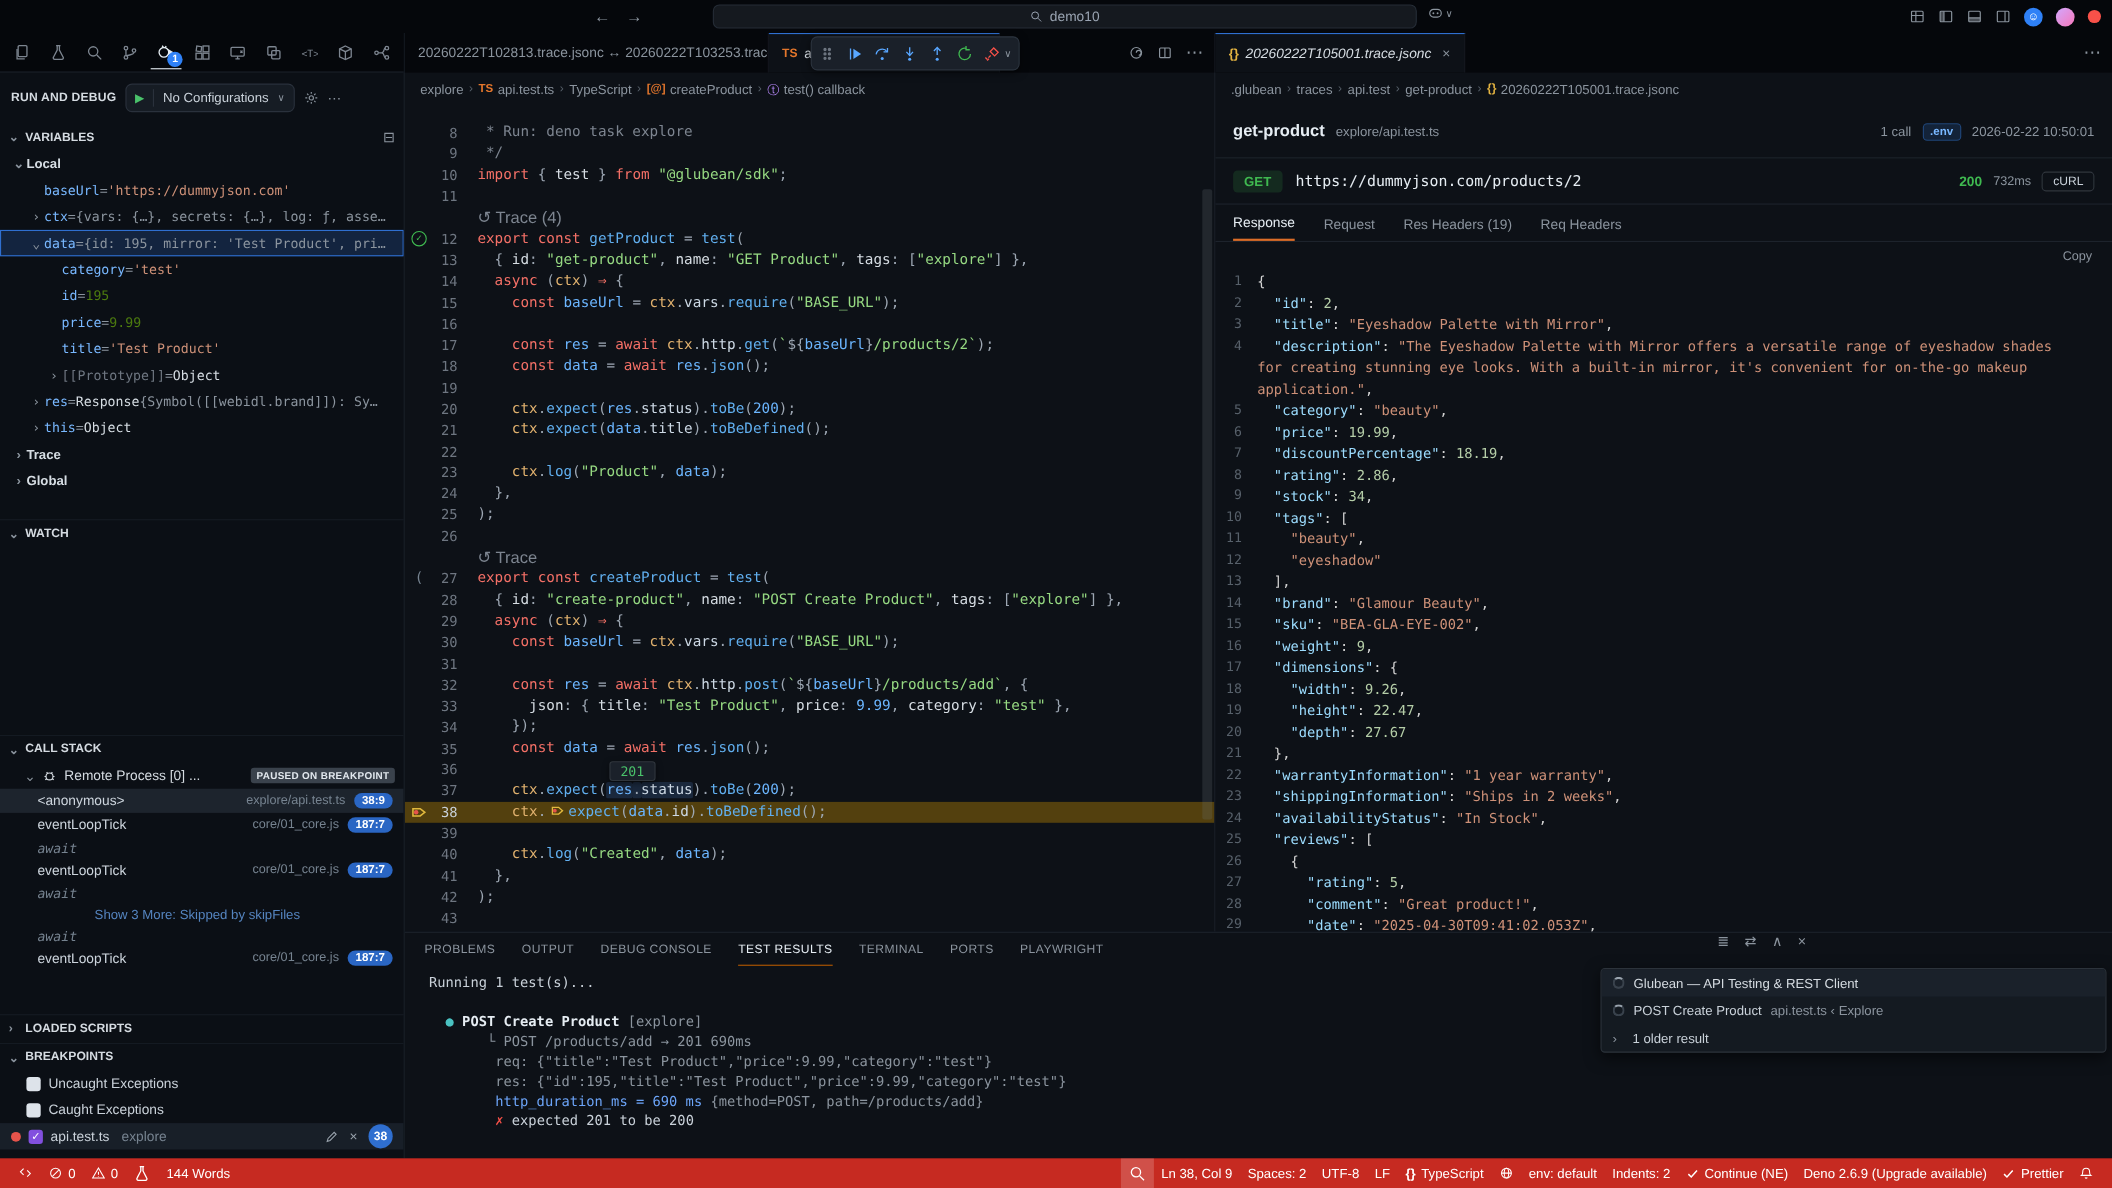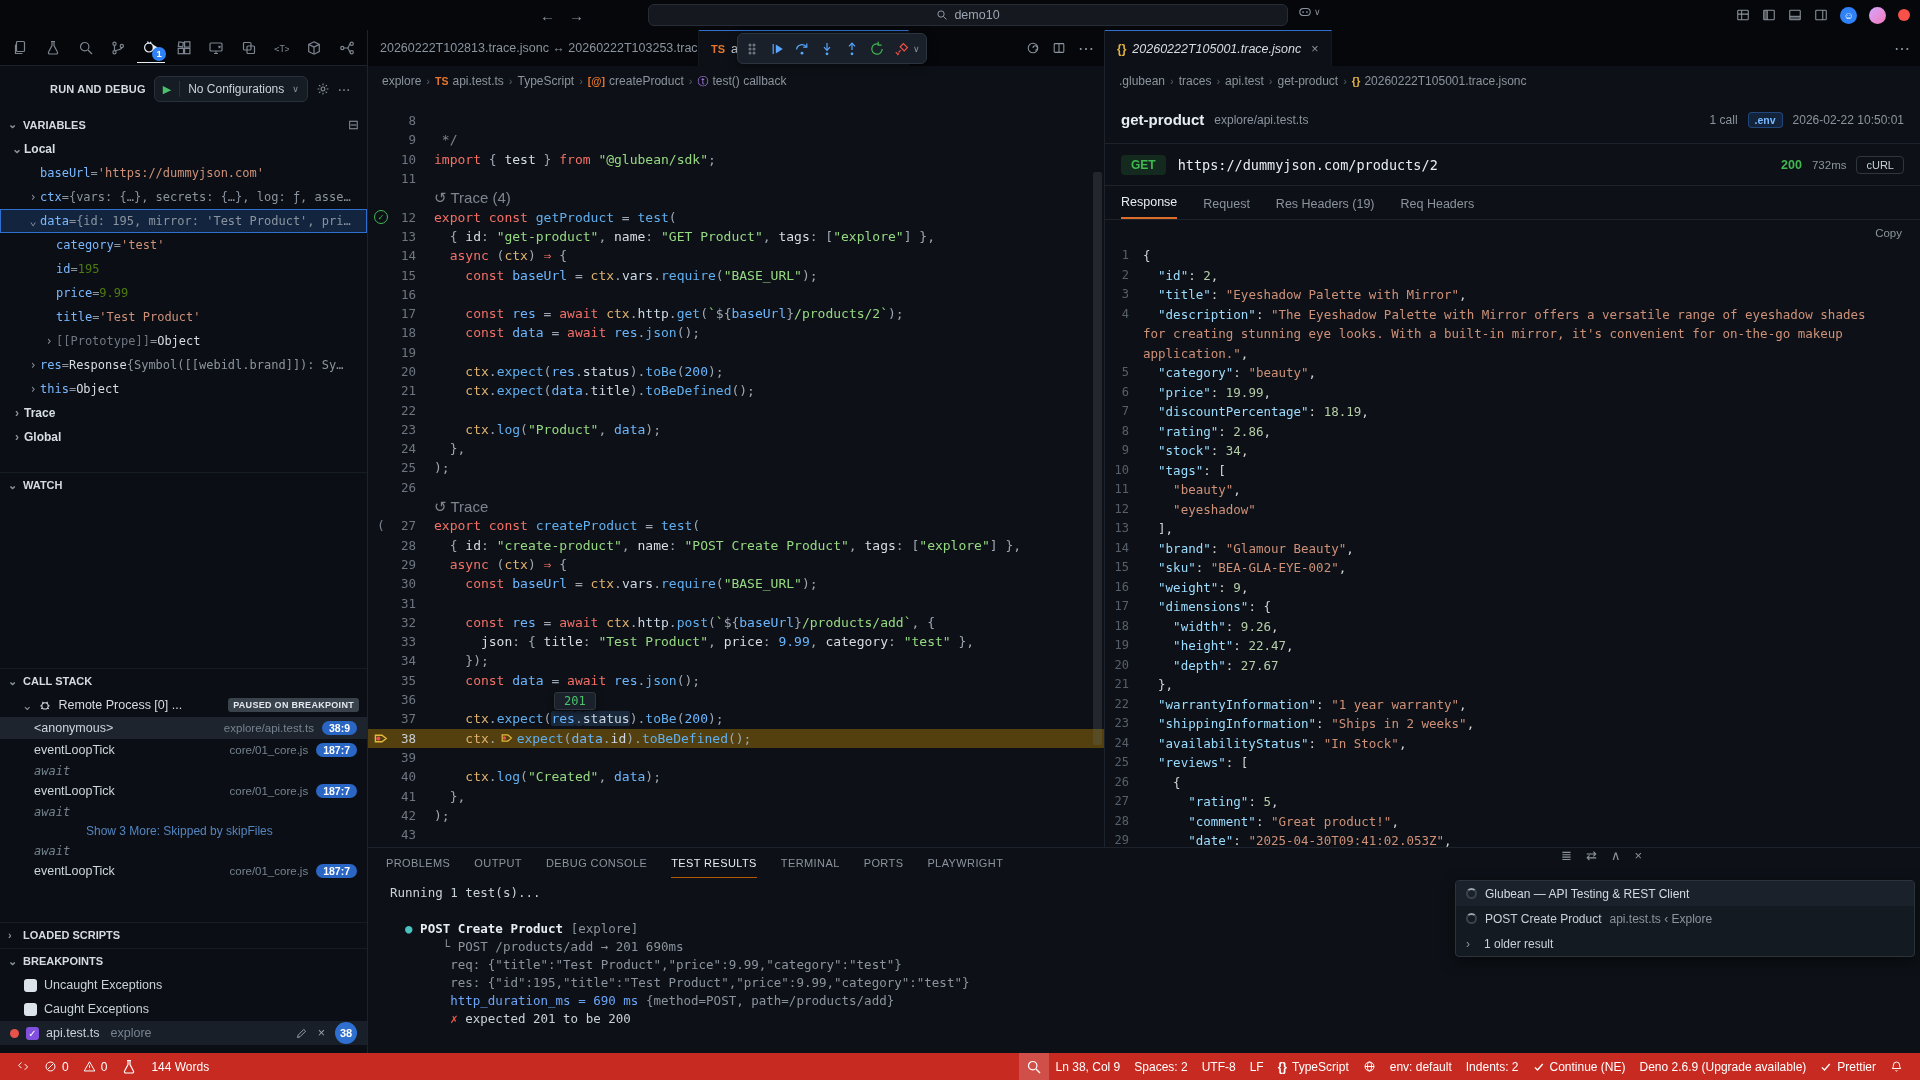--- a/index.html
+++ b/index.html
@@ -31,21 +31,21 @@
              display:flex; flex-direction:column; font-size:12.5px; }
   .activitybar { height:36px; border-bottom:1px solid #1d232c; display:flex; align-items:center;
                  padding:0 6px; gap:4px; background:#05070b; }
   .act-ic { position:relative; width:30px; height:30px; display:flex; align-items:center; justify-content:center;
             color:#7d8590; }
   .act-ic.active { color:#e6edf3; border-bottom:1.5px solid #e6edf3; }
   .act-badge { position:absolute; right:-1px; bottom:1px; min-width:14px; height:14px; border-radius:8px;
                background:#2f81f7; color:#fff; font-size:9.5px; font-weight:700; display:flex;
                align-items:center; justify-content:center; padding:0 3px; }
   .rad-header { height:46px; display:flex; align-items:center; padding:0 10px; gap:8px; }
-  .rad-title { font-size:11px; font-weight:700; color:#d5dbe1; letter-spacing:.2px;margin-left:40px; }
+  .rad-title { font-size:11px; font-weight:700; color:#d5dbe1; letter-spacing:.2px; }
   .rad-dd { height:26px; background:#161c24; border:1px solid #2a313c; border-radius:6px; display:flex;
             align-items:center; padding:0 8px; gap:8px; font-size:12px; color:#c9d1d9; }
   .rad-dd .play { color:#4ac26b; font-size:11px; }
   .rad-dd .sep { width:1px; height:16px; background:#2a313c; }
   .sec-h { height:25px; display:flex; align-items:center; gap:5px; padding:0 8px; font-size:11px; font-weight:700;
            color:#d5dbe1; border-top:1px solid #161c24; }
   .sec-h .chev { color:#8b949e; width:10px; display:inline-flex; }
   .sec-h .right-ic { margin-left:auto; color:#8b949e; font-weight:400; font-size:13px; }
   .sec-vars { height:360px; overflow:hidden; }
   .sec-watch { height:196px; }
@@ -621,21 +621,21 @@
                 <span>createProduct</span>
               </span>
               <span class="bsep">›</span>
               <span style="display: inline-flex; gap: 4px; align-items: center;">
                 <span class="bc-ic purple">ⓣ</span>
                 <span>test() callback</span>
               </span>
             </div>
           <div class="code" id="code">
 
-          <div class="cl"><span class="deco"></span><span class="lnum">8</span></div>
+          <div class="cl"><span class="deco"></span><span class="lnum">8</span><span class="ctext"><span class="tk-c"> * Run: deno task explore</span></span></div>
               <div class="cl"><span class="deco"></span><span class="lnum">9</span><span class="ctext"><span class="tk-c"> */</span></span></div>
               <div class="cl"><span class="deco"></span><span class="lnum">10</span><span class="ctext"><span class="tk-k">import</span><span class="tk-p"> { </span><span class="tk-w">test</span><span class="tk-p"> } </span><span class="tk-k">from</span><span class="tk-p"> </span><span class="tk-s">"@glubean/sdk"</span><span class="tk-p">;</span></span></div>
               <div class="cl"><span class="deco"></span><span class="lnum">11</span><span class="ctext"></span></div>
               <div class="cl lens"><span class="deco"></span><span class="lnum"></span><span class="ctext">↺ Trace (4)</span></div>
               <div class="cl"><span class="deco"><span class="deco-pass">✓</span></span><span class="lnum">12</span><span class="ctext"><span class="tk-k">export</span><span class="tk-p"> </span><span class="tk-k">const</span><span class="tk-p"> </span><span class="tk-f">getProduct</span><span class="tk-p"> = </span><span class="tk-f">test</span><span class="tk-p">(</span></span></div>
               <div class="cl"><span class="deco"></span><span class="lnum">13</span><span class="ctext"><span class="tk-p">  { </span><span class="tk-w">id</span><span class="tk-p">: </span><span class="tk-s">"get-product"</span><span class="tk-p">, </span><span class="tk-w">name</span><span class="tk-p">: </span><span class="tk-s">"GET Product"</span><span class="tk-p">, </span><span class="tk-w">tags</span><span class="tk-p">: [</span><span class="tk-s">"explore"</span><span class="tk-p">] },</span></span></div>
               <div class="cl"><span class="deco"></span><span class="lnum">14</span><span class="ctext"><span class="tk-p">  </span><span class="tk-k">async</span><span class="tk-p"> (</span><span class="tk-x">ctx</span><span class="tk-p">) </span><span class="tk-k">⇒</span><span class="tk-p"> {</span></span></div>
               <div class="cl"><span class="deco"></span><span class="lnum">15</span><span class="ctext"><span class="tk-p">    </span><span class="tk-k">const</span><span class="tk-p"> </span><span class="tk-v">baseUrl</span><span class="tk-p"> = </span><span class="tk-x">ctx</span><span class="tk-p">.</span><span class="tk-pr">vars</span><span class="tk-p">.</span><span class="tk-f">require</span><span class="tk-p">(</span><span class="tk-s">"BASE_URL"</span><span class="tk-p">);</span></span></div>
               <div class="cl"><span class="deco"></span><span class="lnum">16</span><span class="ctext"></span></div>
               <div class="cl"><span class="deco"></span><span class="lnum">17</span><span class="ctext"><span class="tk-p">    </span><span class="tk-k">const</span><span class="tk-p"> </span><span class="tk-v">res</span><span class="tk-p"> = </span><span class="tk-k">await</span><span class="tk-p"> </span><span class="tk-x">ctx</span><span class="tk-p">.</span><span class="tk-pr">http</span><span class="tk-p">.</span><span class="tk-f">get</span><span class="tk-p">(</span><span class="tk-s">`</span><span class="tk-p">${</span><span class="tk-v">baseUrl</span><span class="tk-p">}</span><span class="tk-s">/products/2`</span><span class="tk-p">);</span></span></div>

